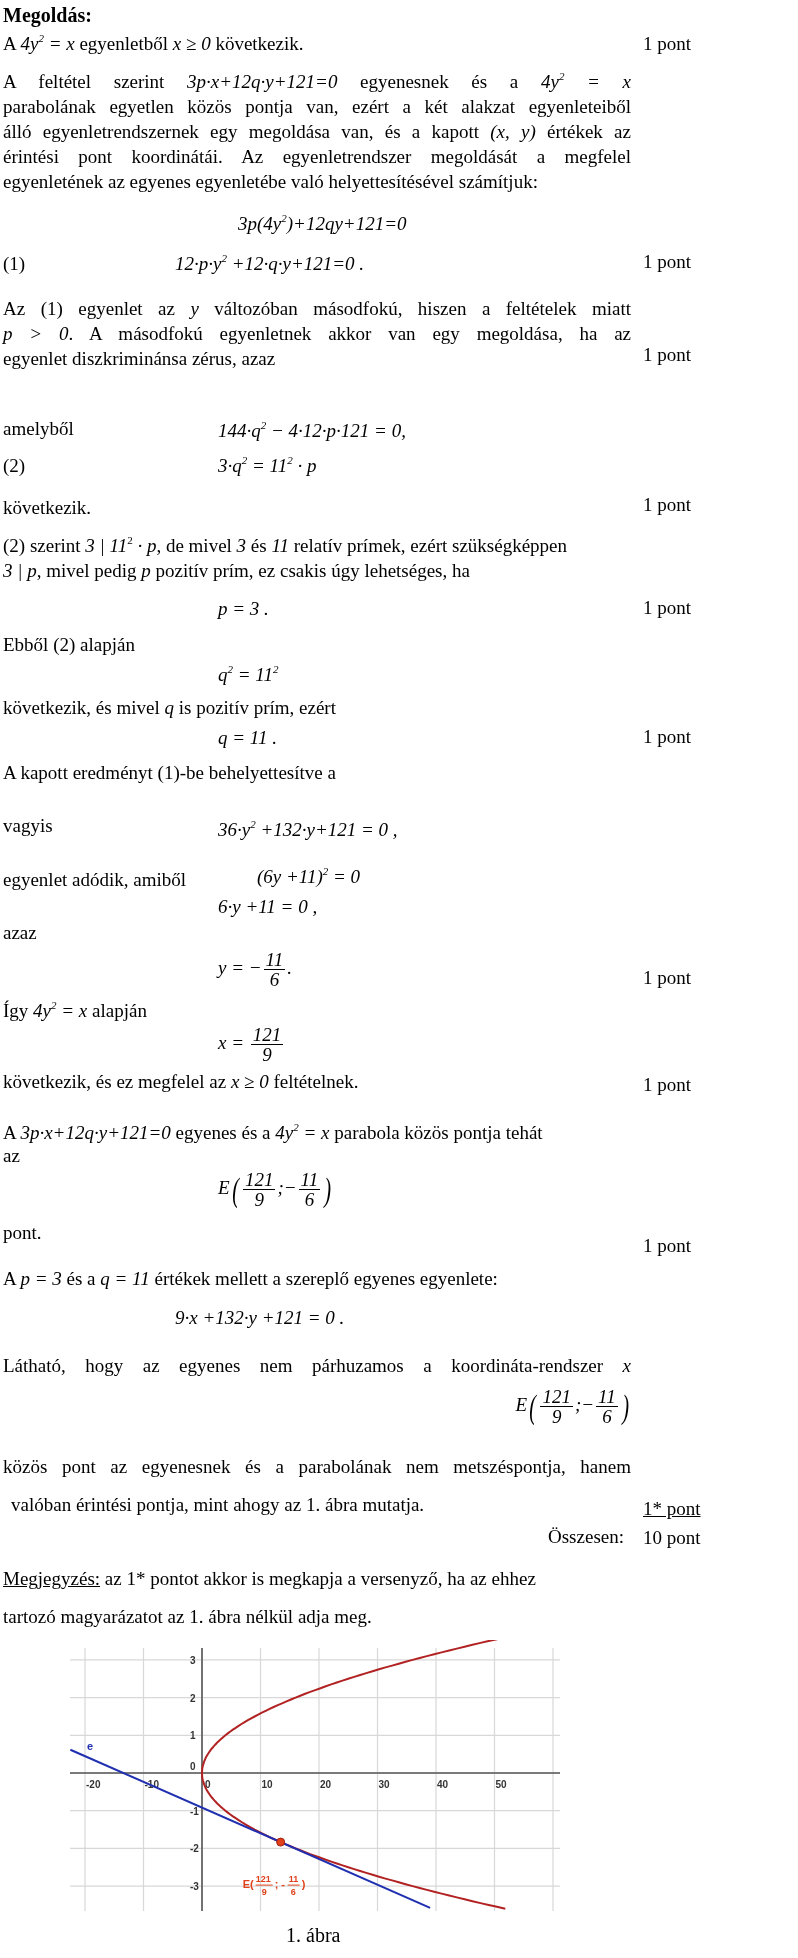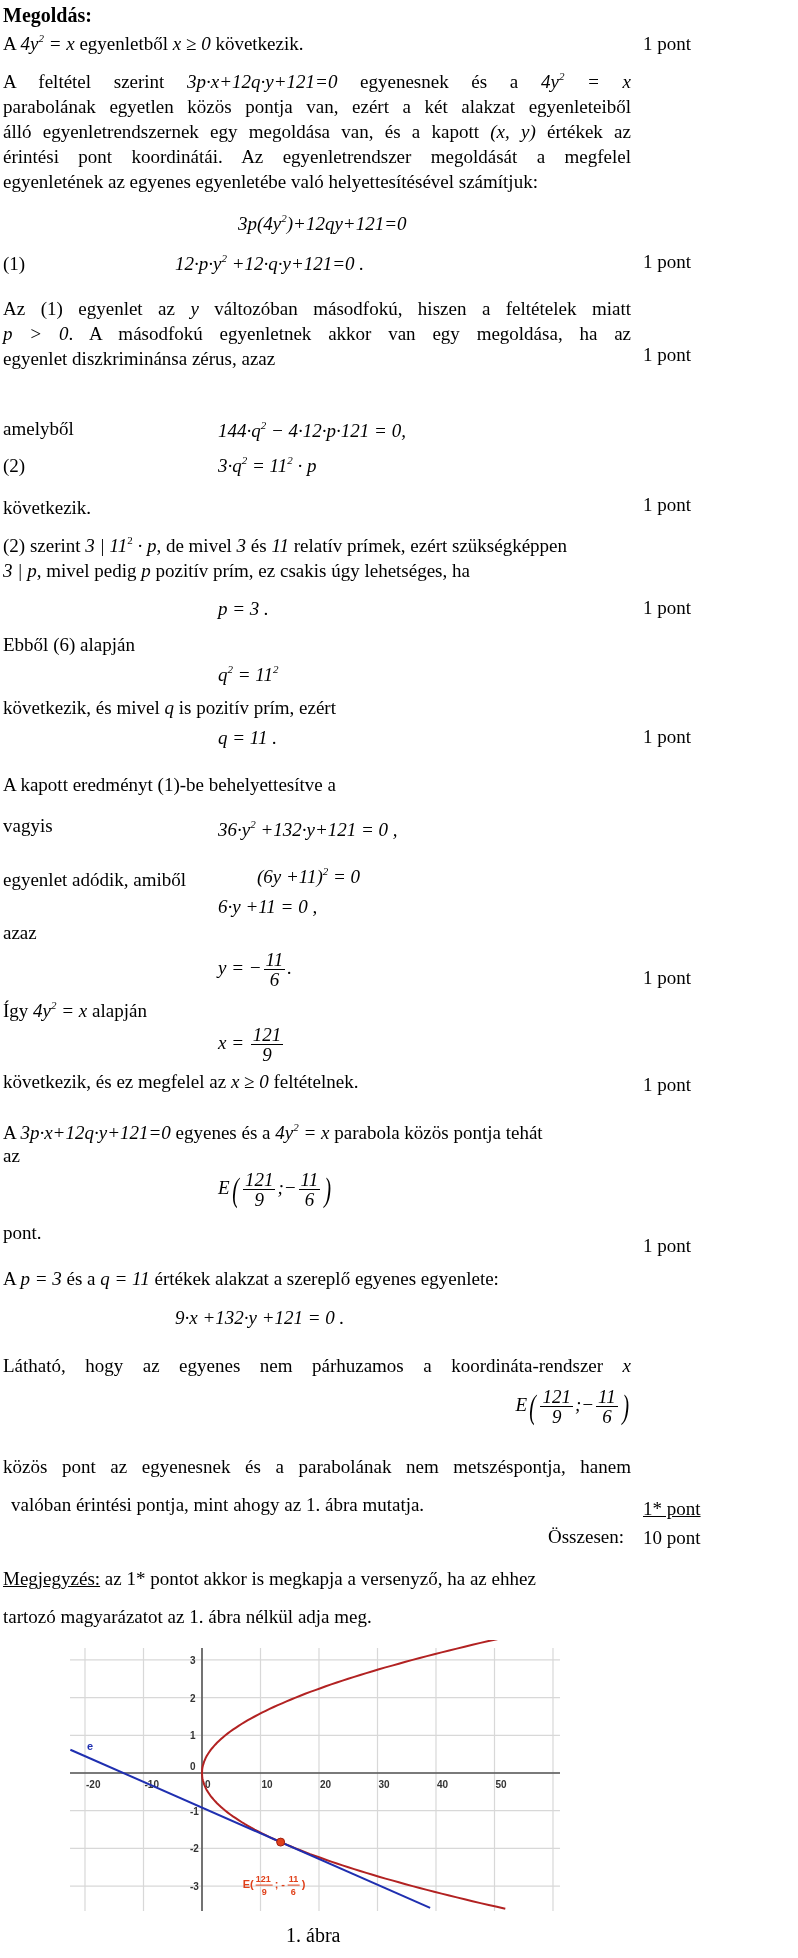--- a/index.html
+++ b/index.html
@@ -73,31 +73,31 @@
 
 <div class="ln" style="left:3px;top:535px;">
   <span>(2) szerint </span><span class="m">3 | 11</span><sup>2</sup><span class="m"> · p</span><span>, de mivel </span><span class="m">3</span><span> és </span><span class="m">11</span><span> relatív prímek, ezért szükségképpen</span>
 </div>
 <div class="ln" style="left:3px;top:560px;">
   <span class="m">3 | p</span><span>, mivel pedig </span><span class="m">p</span><span> pozitív prím, ez csakis úgy lehetséges, ha</span>
 </div>
 <div class="eq m" style="left:218px;top:598px;">p = 3 .</div>
 <div class="pt" style="top:597px;">1 pont</div>
 
-<div class="ln" style="left:3px;top:634px;">Ebből (6) alapján</div>
+<div class="ln" style="left:3px;top:634px;">Ebből (2) alapján</div>
 <div class="eq m" style="left:218px;top:664px;">
   <span>q</span><sup>2</sup><span> = 11</span><sup>2</sup>
 </div>
 <div class="ln" style="left:3px;top:697px;">
   <span>következik, és mivel </span><span class="m">q</span><span> is pozitív prím, ezért</span>
 </div>
 <div class="eq m" style="left:218px;top:727px;">q = 11 .</div>
 <div class="pt" style="top:726px;">1 pont</div>
 
-<div class="ln" style="left:3px;top:762px;margin-top:12px;">A kapott eredményt (1)-be behelyettesítve a</div>
+<div class="ln" style="left:3px;top:762px;">A kapott eredményt (1)-be behelyettesítve a</div>
 <div class="eq m" style="left:218px;top:788px;margin-top:31px;">
   <span>36·y</span><sup>2</sup><span> +132·y+121 = 0 ,</span>
 </div>
 <div class="ln" style="left:3px;top:815px;">vagyis</div>
 <div class="eq m" style="left:218px;top:866px;margin-left:39px;">
   <span>(6y +11)</span><sup>2</sup><span> = 0</span>
 </div>
 <div class="ln" style="left:3px;top:869px;">egyenlet adódik, amiből</div>
 <div class="eq m" style="left:218px;top:896px;">6·y +11 = 0 ,</div>
 <div class="ln" style="left:3px;top:922px;">azaz</div>
@@ -122,21 +122,21 @@
   <span>A </span><span class="m">3p·x+12q·y+121=0</span><span> egyenes és a </span><span class="m"><span>4y</span><sup>2</sup><span> = x</span></span><span> parabola közös pontja tehát</span>
 </div>
 <div class="ln" style="left:3px;top:1145px;">az</div>
 <div class="eq m" style="left:218px;top:1170px;">
   <span>E</span><span class="paren">(</span><span class="frac"><span class="num">121</span><span>9</span></span><span>;−</span><span class="frac"><span class="num">11</span><span>6</span></span><span class="paren">)</span>
 </div>
 <div class="ln" style="left:3px;top:1222px;">pont.</div>
 <div class="pt" style="top:1235px;">1 pont</div>
 
 <div class="ln" style="left:3px;top:1268px;">
-  <span>A </span><span class="m">p = 3</span><span> és a </span><span class="m">q = 11</span><span> értékek alakzat a szereplő egyenes egyenlete:</span>
+  <span>A </span><span class="m">p = 3</span><span> és a </span><span class="m">q = 11</span><span> értékek mellett a szereplő egyenes egyenlete:</span>
 </div>
 <div class="eq m" style="left:175px;top:1307px;">9·x +132·y +121 = 0 .</div>
 
 <div class="ln just" style="left:3px;top:1355px;">
   <span>Látható, hogy az egyenes nem párhuzamos a koordináta-rendszer </span><span class="m">x</span>
 </div>
 <div class="ln" style="left:3px;top:1403px;width:628px;">
   <span class="m" style="position:absolute;right:0;top:-16px;"><span>E</span><span class="paren">(</span><span class="frac"><span class="num">121</span><span>9</span></span><span>;−</span><span class="frac"><span class="num">11</span><span>6</span></span><span class="paren">)</span></span>
 </div>
 <div class="ln just" style="left:3px;top:1456px;">közös pont az egyenesnek és a parabolának nem metszéspontja, hanem</div>

